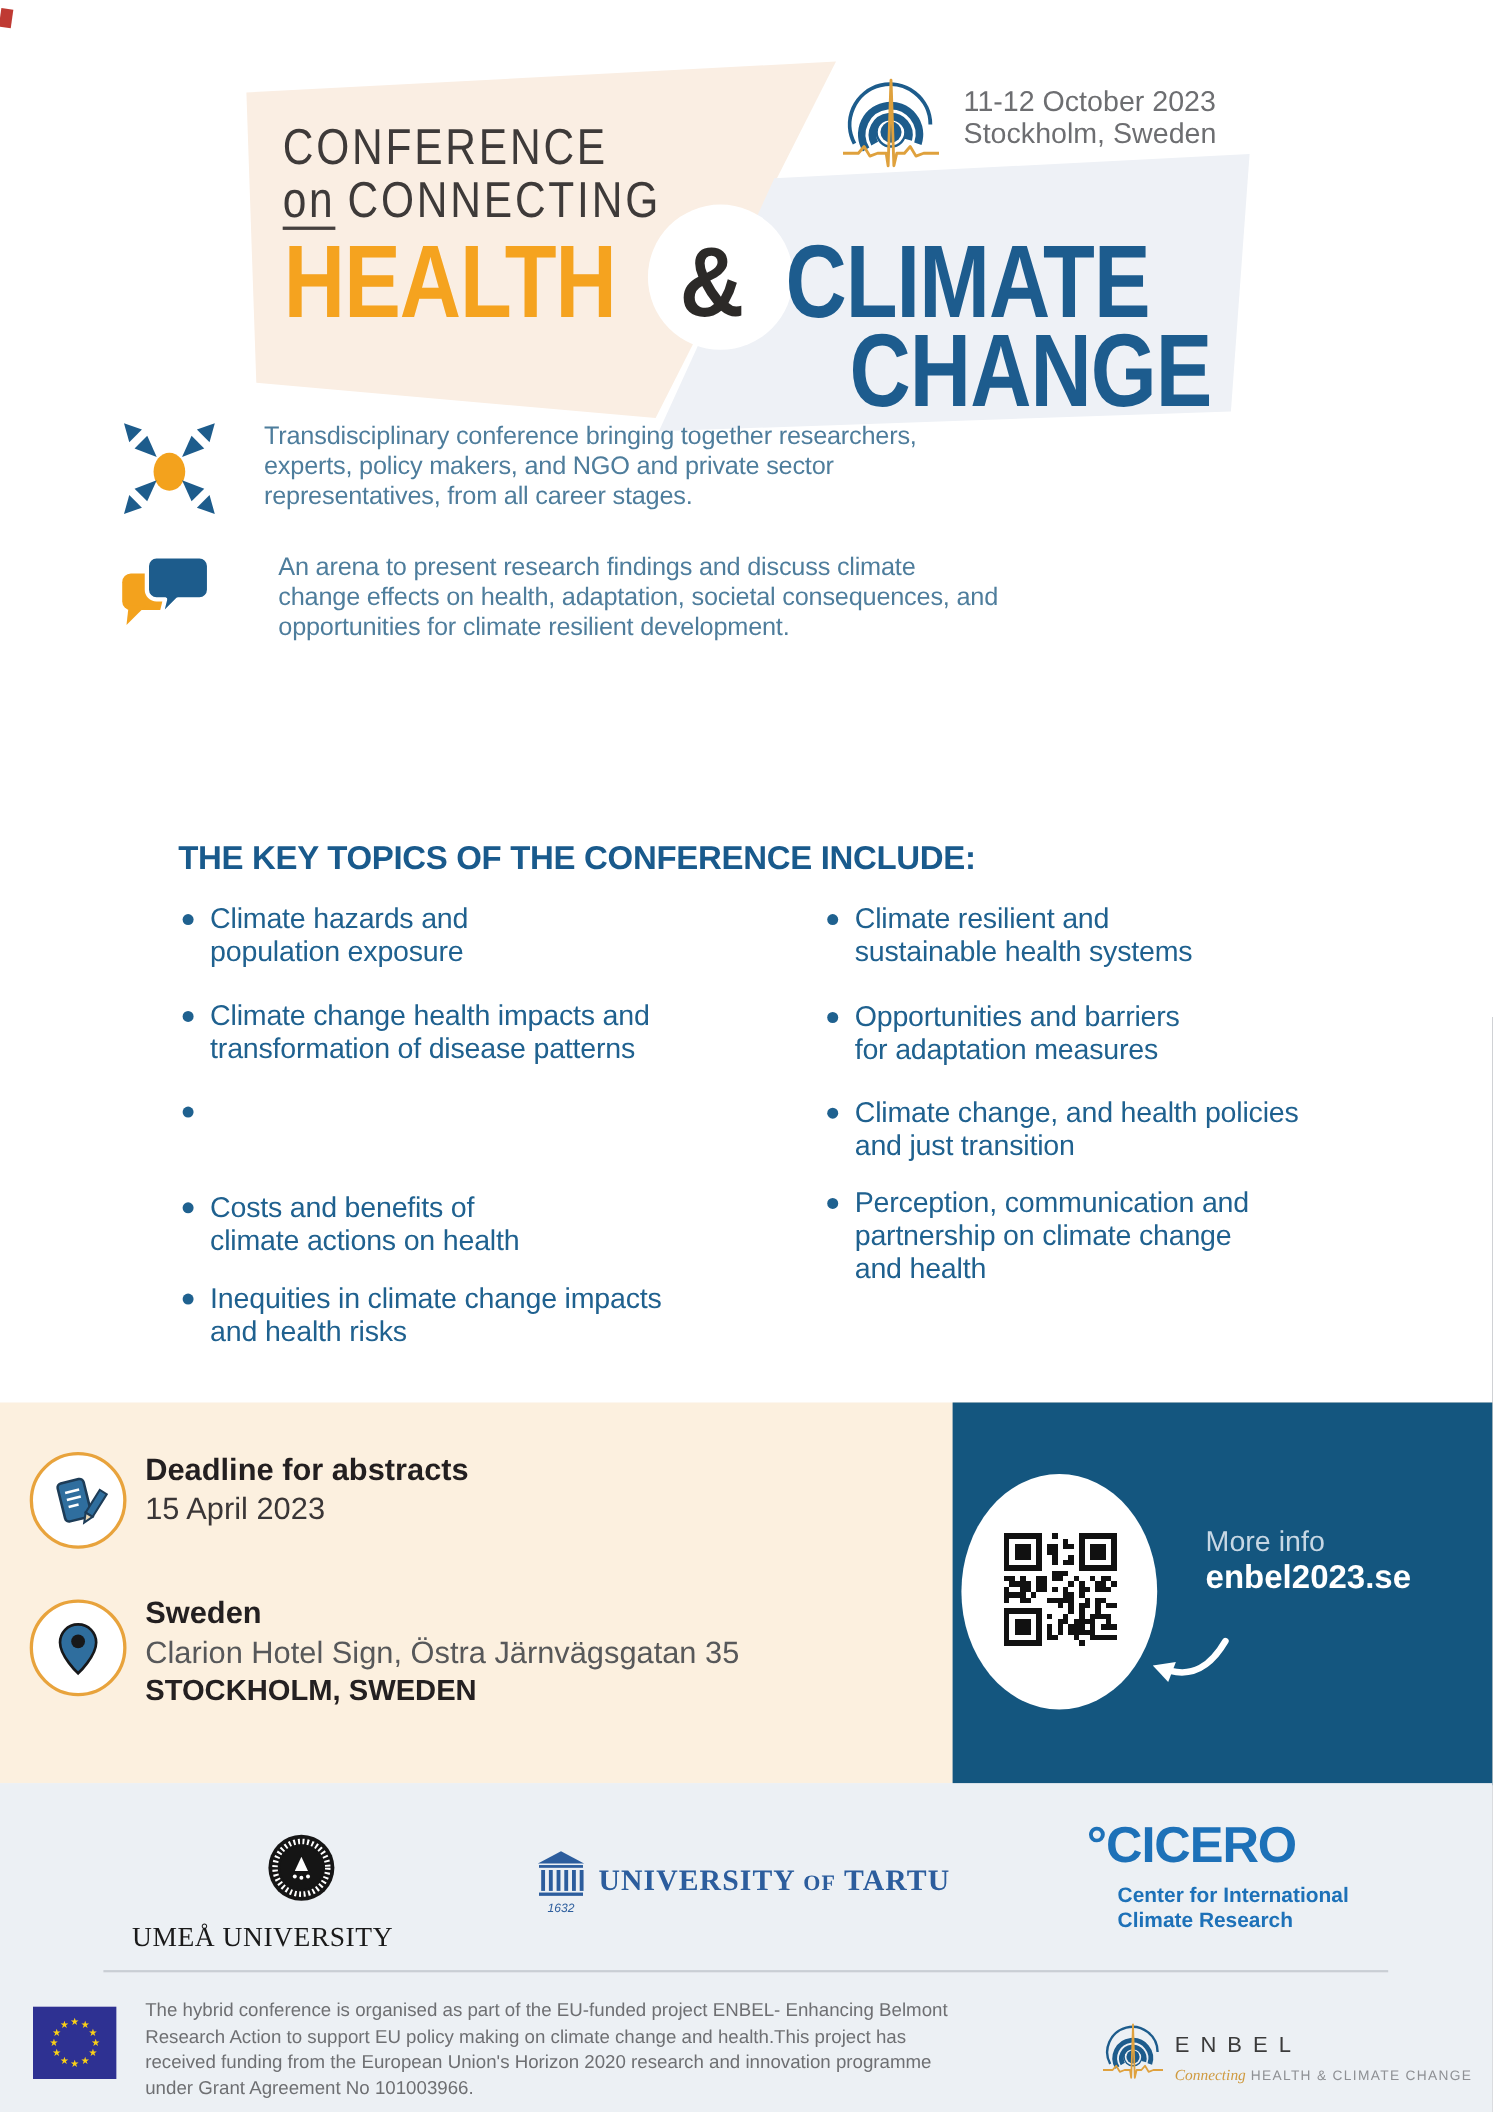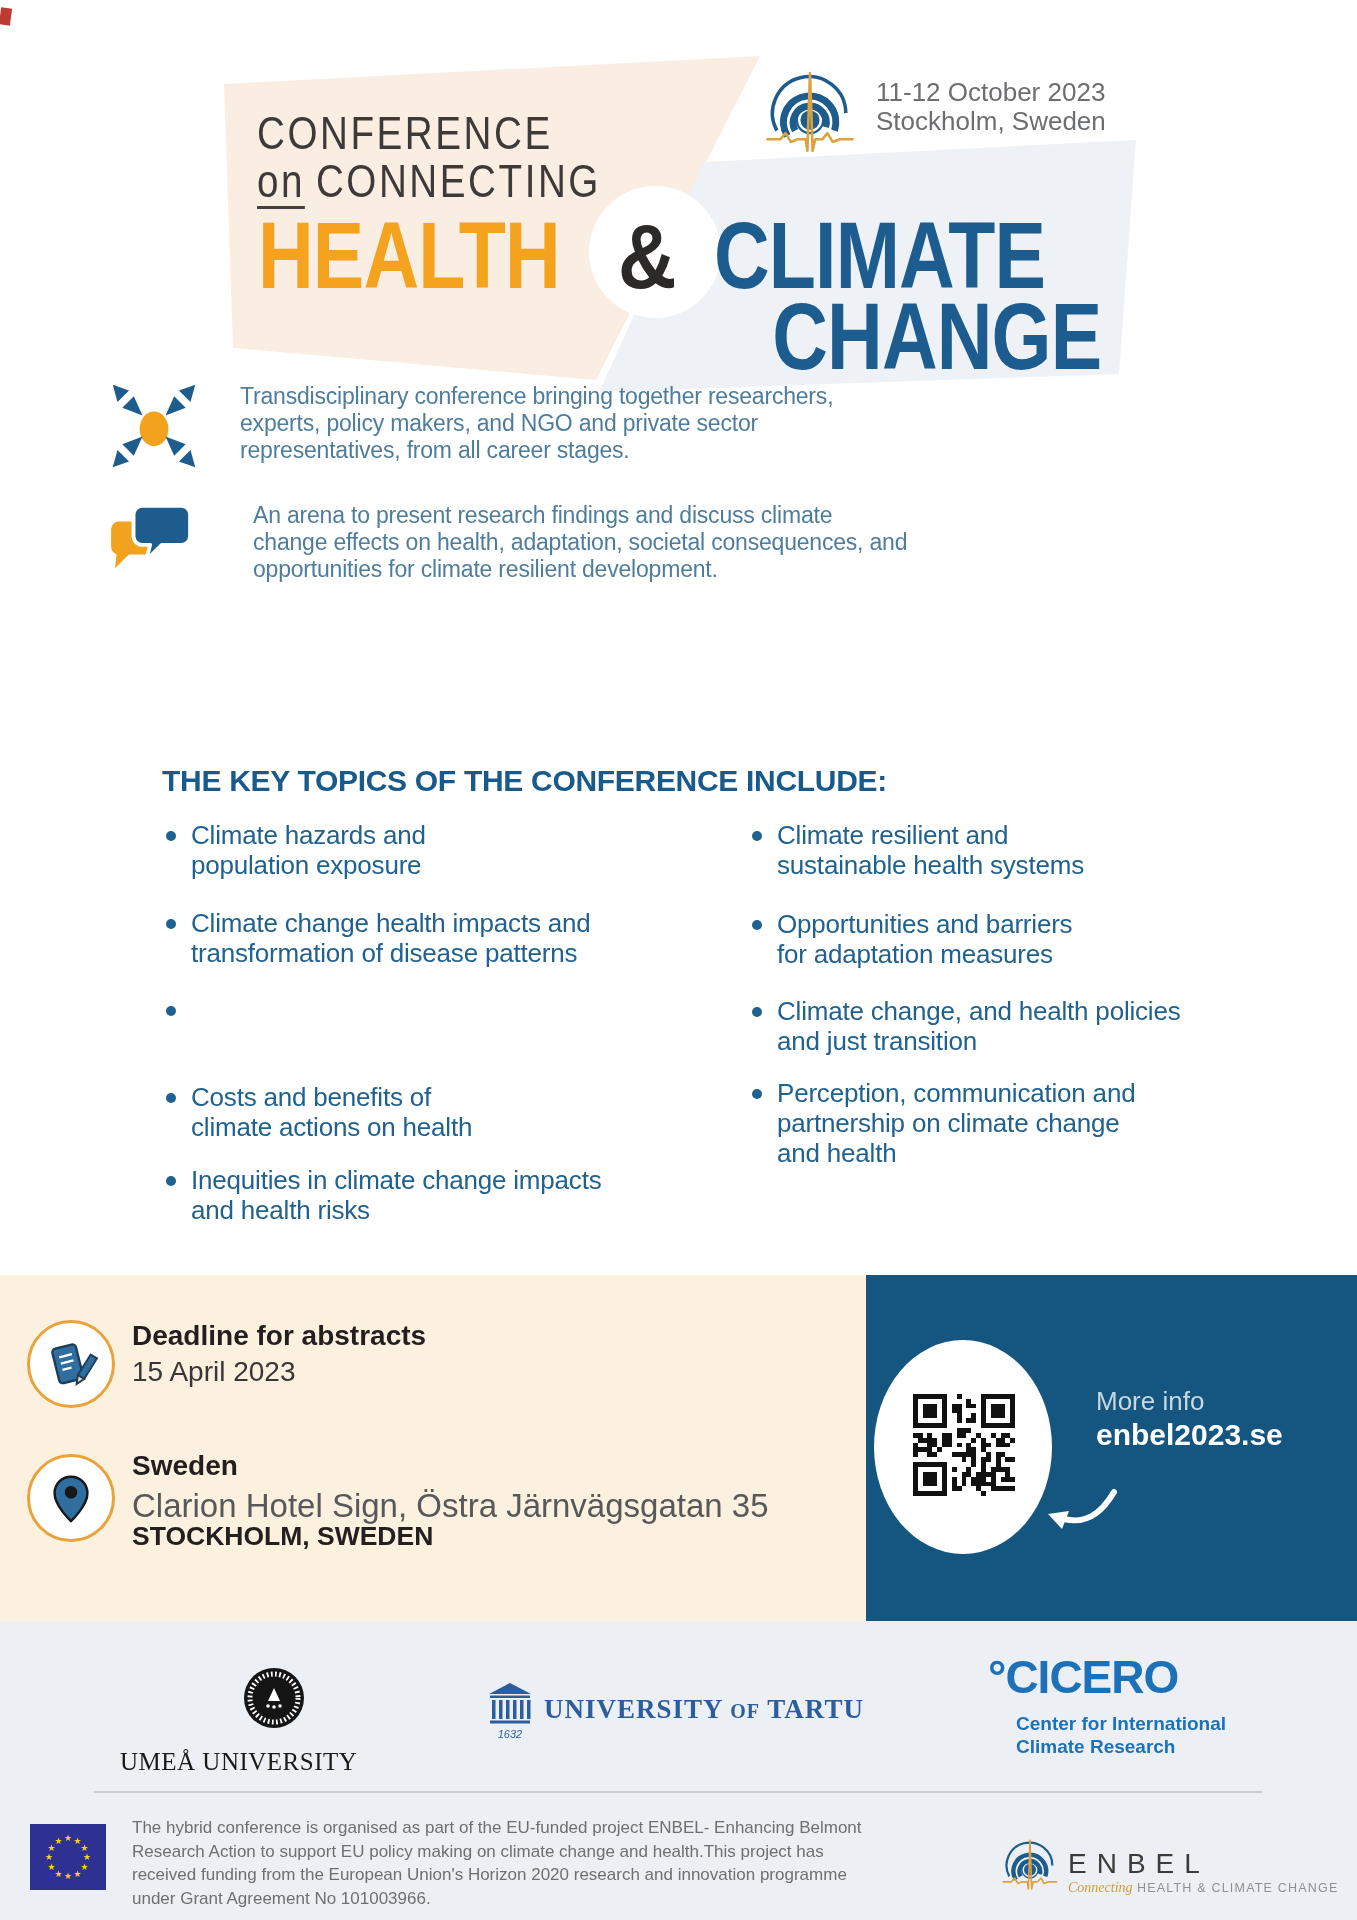--- a/index.html
+++ b/index.html
@@ -23,39 +23,39 @@
   .topics-heading { font-size:30px; font-weight:700; color:#195a8c; letter-spacing:-.3px; white-space:nowrap; }
   .topic { position:absolute; display:flex; gap:15px; }
   .topic .dot { width:10px; height:10px; border-radius:50%; background:#1f618f; margin-top:11px; flex:none; }
   .topic-text { font-size:26px; line-height:30px; color:#1f618f; white-space:pre-line; letter-spacing:-.2px; }
 
   
   .band-cream { background:#fcf0df; }
   .info-box { background:#14567f; }
   .detail-label { font-size:28px; font-weight:700; color:#231f20; }
   .detail-value { font-size:28px; color:#3a3637; }
-  .detail-addr { font-size:33px; color:#57585a; }
+  .detail-addr { font-size:28px; color:#57585a; }
   .detail-city { font-size:26.5px; font-weight:700; color:#242021; }
   .icon-ring { width:88px; height:88px; border-radius:50%; border:3px solid #e8a33c; background:#fff;
                display:flex; align-items:center; justify-content:center; }
   .more-info { font-size:26px; color:#c7d7e4; }
   .more-url { font-size:30px; font-weight:700; color:#ffffff; }
 
   
   .footer-bg { background:#ecf0f4; }
   .umea-name { width:300px; text-align:left; font-family:"Liberation Serif", serif; font-size:25px;
                color:#1a1a1a; letter-spacing:.5px; white-space:nowrap; }
   .tartu-name { font-family:"Liberation Serif", serif; font-weight:700; font-size:27px; color:#2c5d9d;
                 letter-spacing:1px; white-space:nowrap; }
   .tartu-of { font-size:20px; text-transform:uppercase; }
   .cicero-name { font-size:46px; font-weight:700; color:#1d71b8; letter-spacing:-1px; }
   .cicero-sub { font-size:19px; font-weight:700; color:#1d71b8; line-height:23px; white-space:pre-line; }
   .divider { height:2px; background:#c9ced4; }
   .funding { font-size:17px; line-height:23.5px; color:#6e6f72; white-space:pre; }
-  .enbel-name { font-size:28px; letter-spacing:10px; color:#3b3b3b; }
+  .enbel-name { font-size:20px; letter-spacing:10px; color:#3b3b3b; }
   .enbel-tag-i { font-family:"Liberation Serif", serif; font-style:italic; font-size:14px; color:#cf9a3f; }
   .enbel-tag-r { font-size:12.5px; color:#8e9094; letter-spacing:1.2px; }
   svg { display:block; }
 </style>
 </head>
 <body>
 
 <div class="poster">
 
   <svg width="0" height="0" style="position:absolute">

